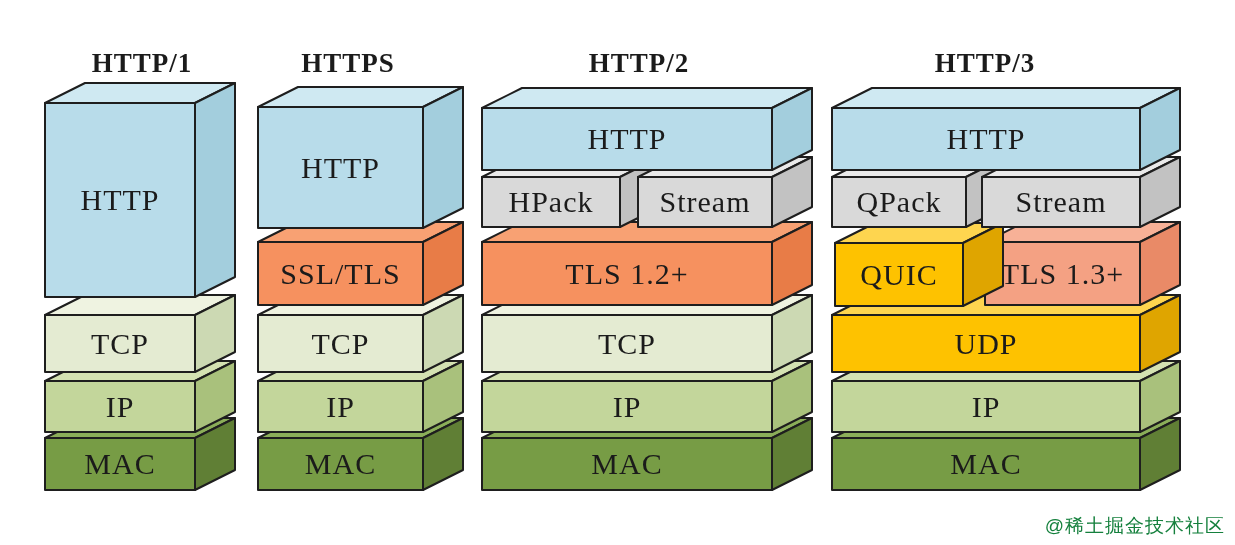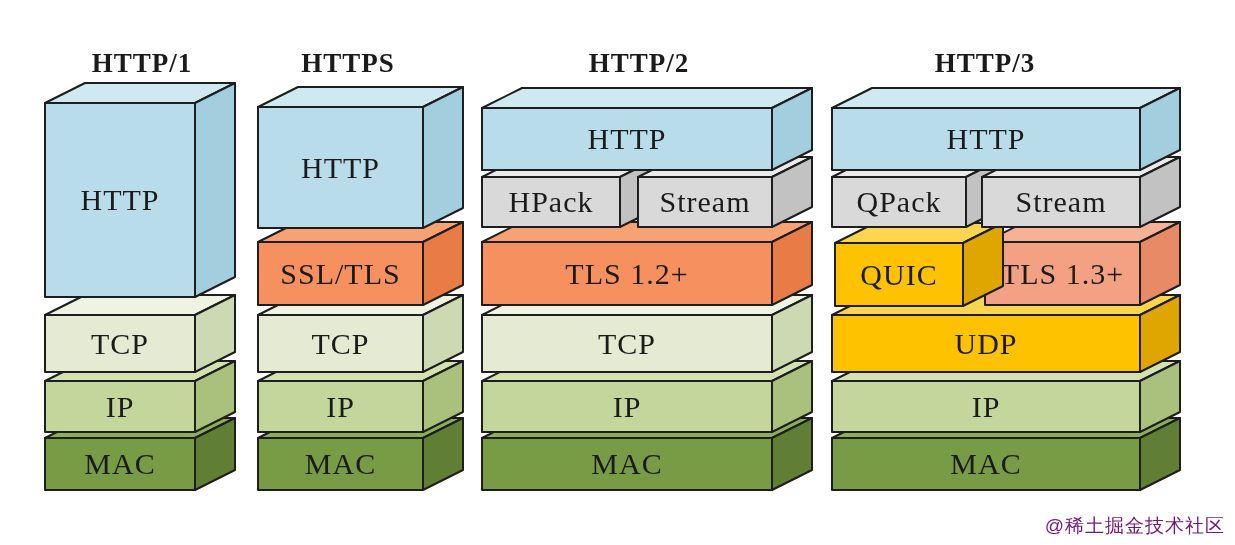--- a/index.html
+++ b/index.html
@@ -197,14 +197,14 @@
         </g>
         <g>
           <polygon points="832,108 872,88 1180,88 1140,108" fill="#cfe9f2" stroke="#1e1e1e" stroke-width="2" stroke-linejoin="round"></polygon>
           <polygon points="1140,108 1180,88 1180,150 1140,170" fill="#a3cedd" stroke="#1e1e1e" stroke-width="2" stroke-linejoin="round"></polygon>
           <polygon points="832,108 1140,108 1140,170 832,170" fill="#b8dcea" stroke="#1e1e1e" stroke-width="2" stroke-linejoin="round"></polygon>
           <text x="986" y="149" text-anchor="middle" class="box-label">HTTP</text>
         </g>
         <text x="985" y="72" text-anchor="middle" class="col-title">HTTP/3</text>
       </g>
     </svg>
-  <div class="watermark" style="color: #701a75; text-align: right;">@稀土掘金技术社区</div>
+  <div class="watermark" style="color: #15803d; text-align: right;">@稀土掘金技术社区</div>
 </div>
 
 </body></html>

